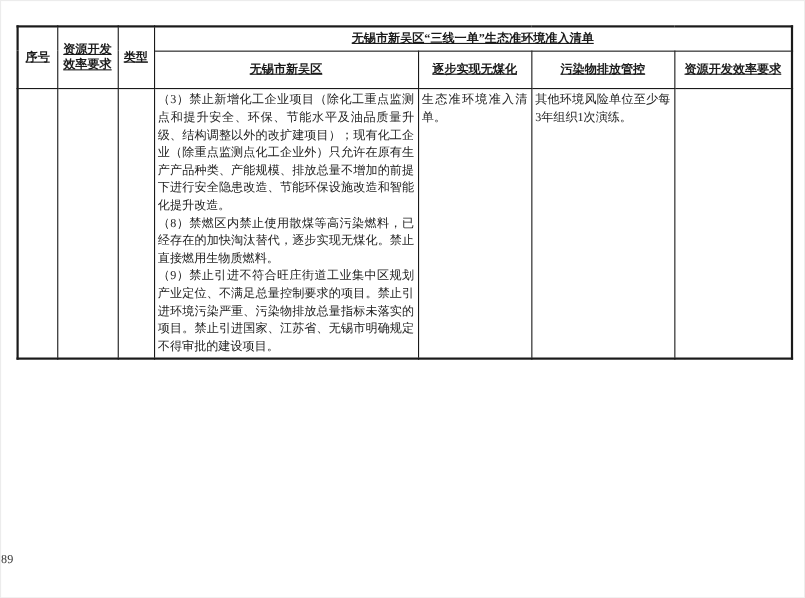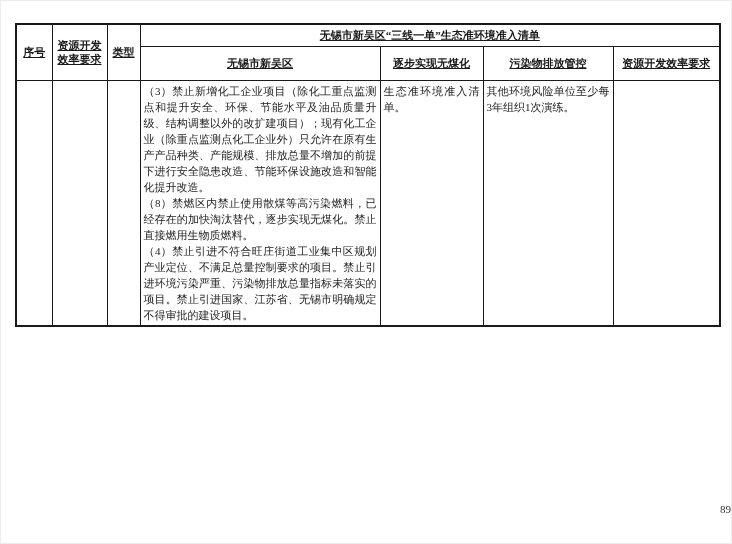--- a/index.html
+++ b/index.html
@@ -56,21 +56,21 @@
     color: #222222;
   }
   td.body-cell p {
     margin: 0;
   }
   .page-number {
     position: absolute;
     left: 0;
     right: 0;
     top: 502px;
-    text-align: right;
+    text-align: left;
     font-size: 11px;
     color: #333333;
   }
 </style>
 </head>
 <body>
 
 <div class="page">
 
   <table class="clearance">
@@ -96,21 +96,21 @@
         <th>污染物排放管控</th>
         <th>资源开发效率要求</th>
       </tr>
       <tr class="body-row">
         <td class="body-cell"></td>
         <td class="body-cell"></td>
         <td class="body-cell"></td>
         <td class="body-cell">
           <p>（3）禁止新增化工企业项目（除化工重点监测点和提升安全、环保、节能水平及油品质量升级、结构调整以外的改扩建项目）；现有化工企业（除重点监测点化工企业外）只允许在原有生产产品种类、产能规模、排放总量不增加的前提下进行安全隐患改造、节能环保设施改造和智能化提升改造。</p>
           <p>（8）禁燃区内禁止使用散煤等高污染燃料，已经存在的加快淘汰替代，逐步实现无煤化。禁止直接燃用生物质燃料。</p>
-          <p>（4）禁止引进不符合旺庄街道工业集中区规划产业定位、不满足总量控制要求的项目。禁止引进环境污染严重、污染物排放总量指标未落实的项目。禁止引进国家、江苏省、无锡市明确规定不得审批的建设项目。</p>
+          <p>（9）禁止引进不符合旺庄街道工业集中区规划产业定位、不满足总量控制要求的项目。禁止引进环境污染严重、污染物排放总量指标未落实的项目。禁止引进国家、江苏省、无锡市明确规定不得审批的建设项目。</p>
         </td>
         <td class="body-cell">生态准环境准入清单。</td>
         <td class="body-cell">其他环境风险单位至少每3年组织1次演练。</td>
         <td class="body-cell"></td>
       </tr>
     </tbody>
   </table>
 
   <div class="page-number">89</div>
 

